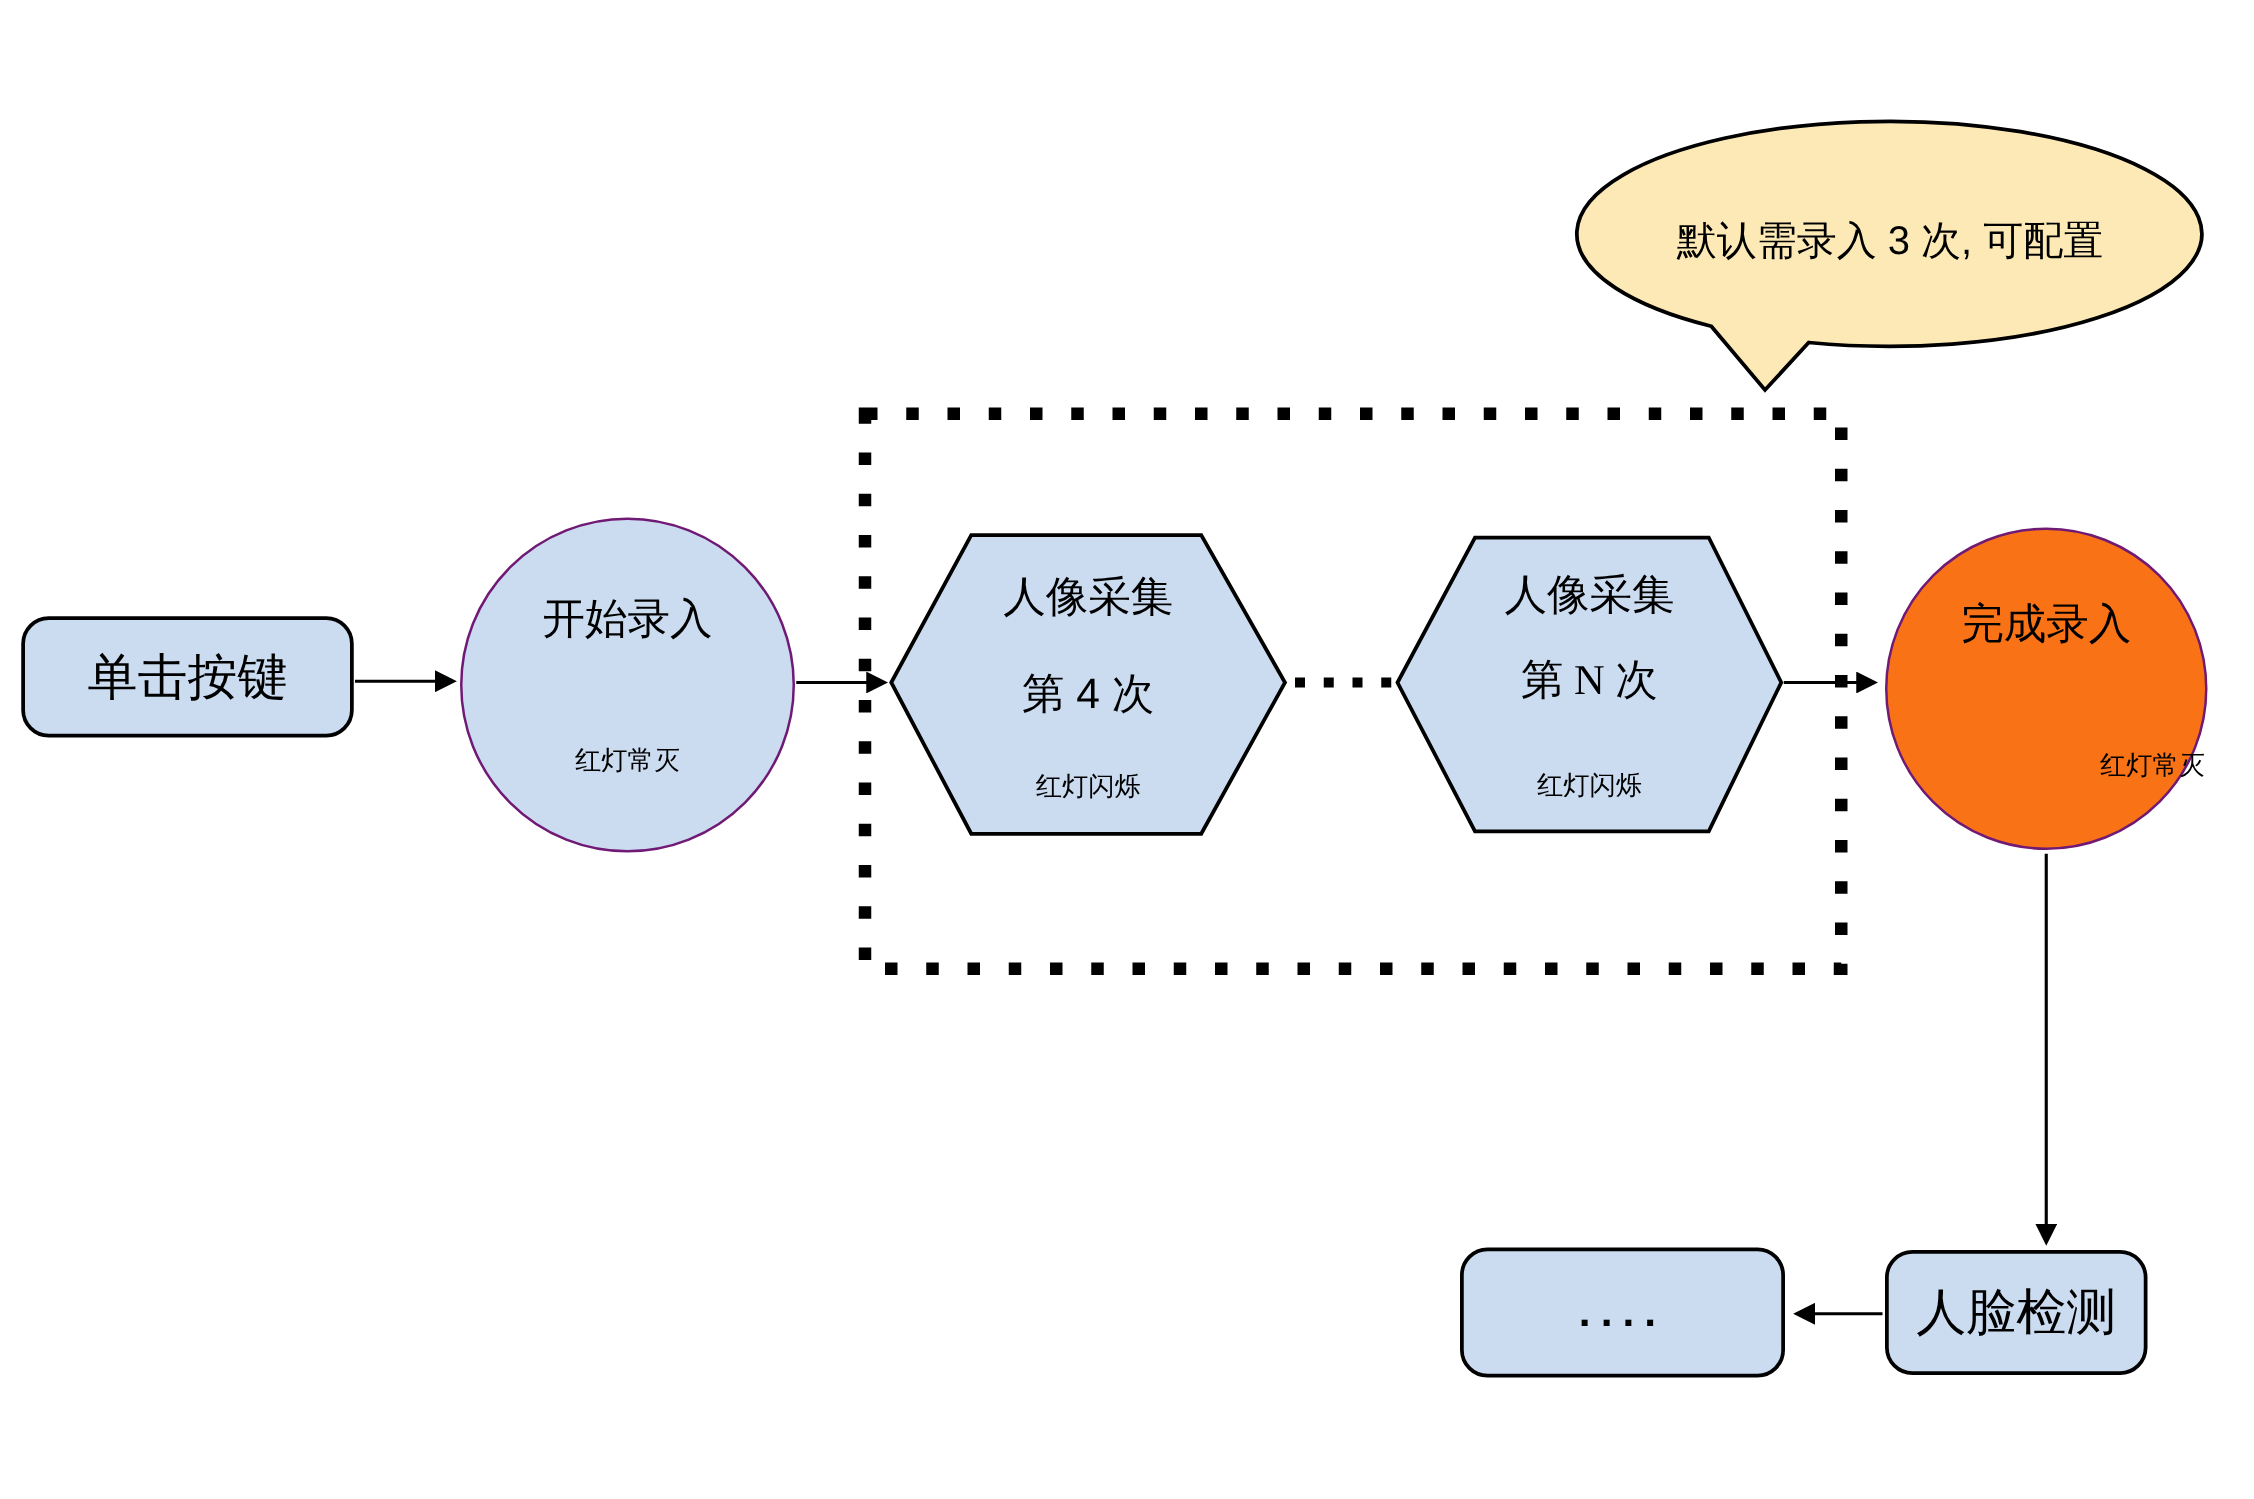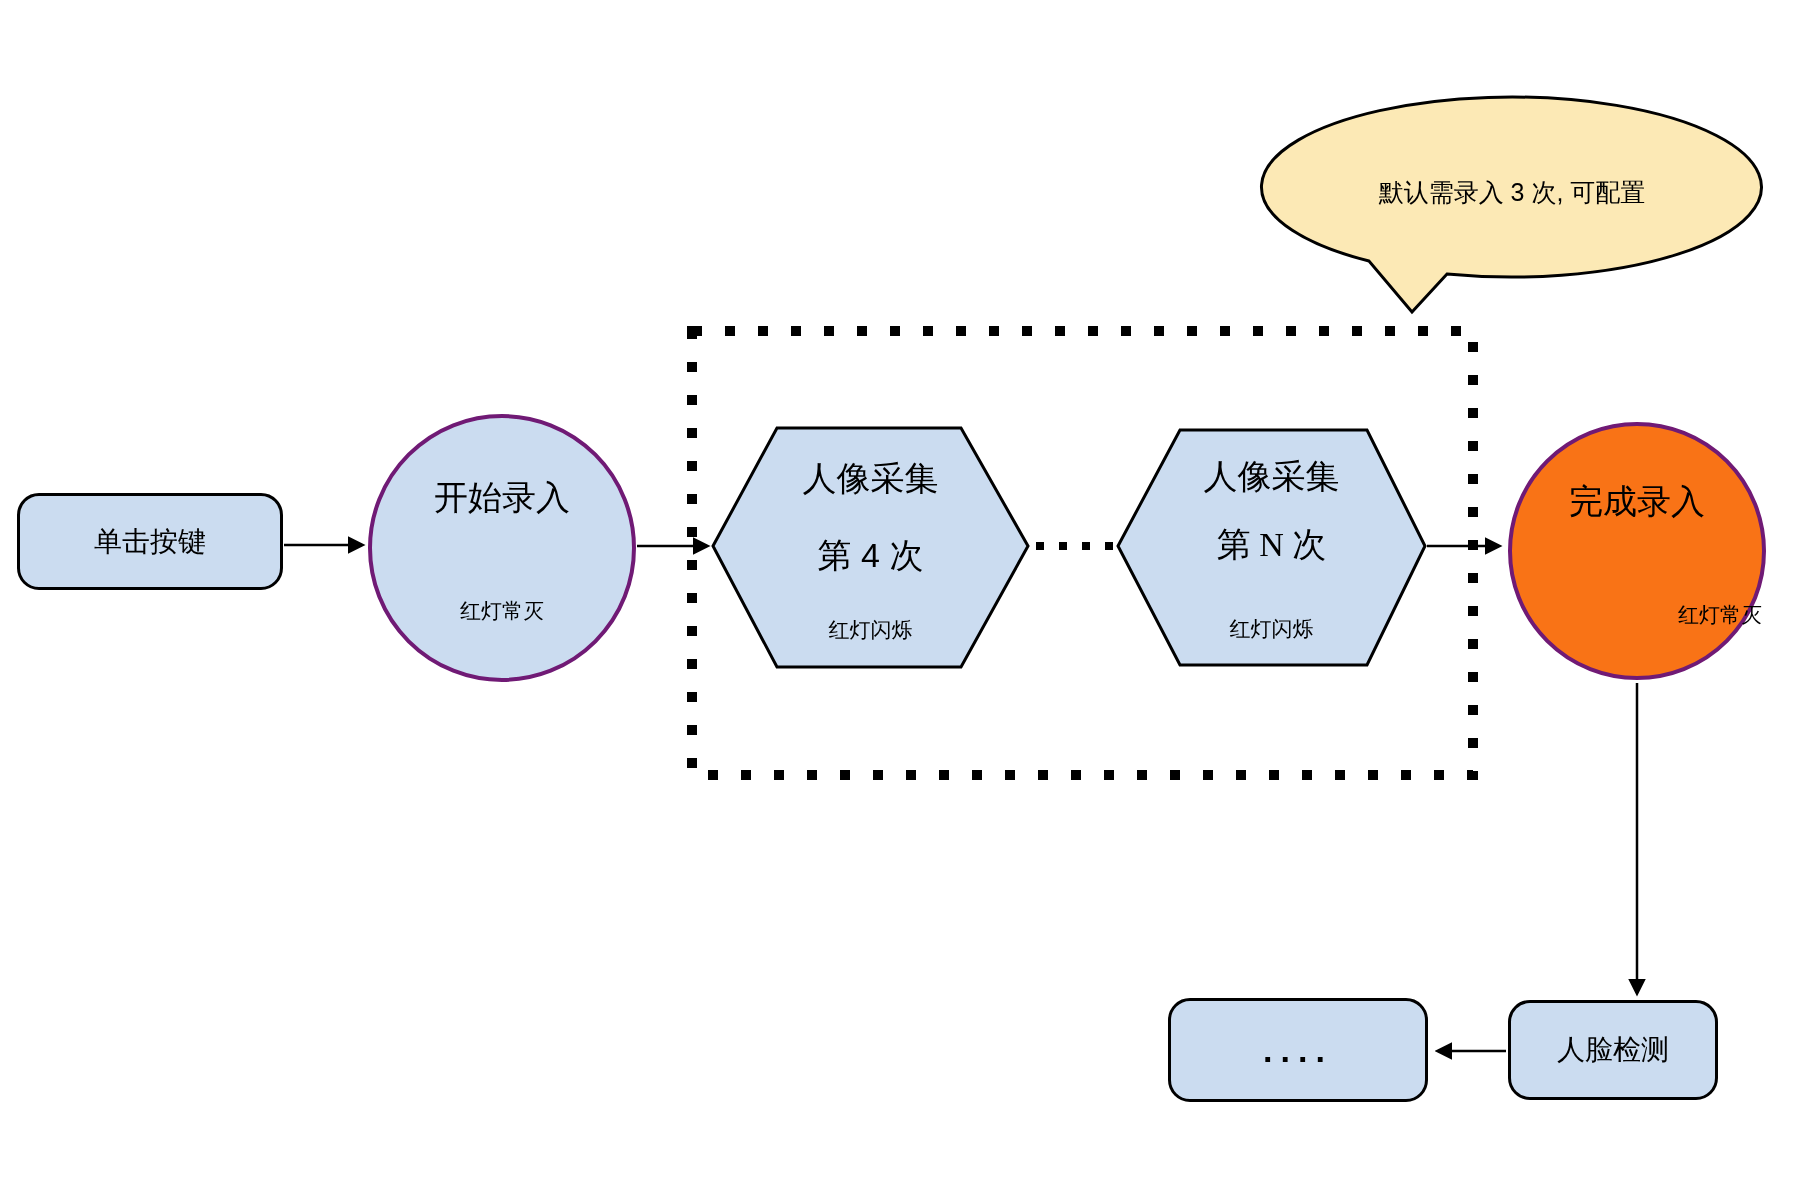--- a/index.html
+++ b/index.html
@@ -14,37 +14,37 @@
   #diagram-svg{position:absolute;left:0;top:0;width:1803px;height:1199px;}
   .node{position:absolute;box-sizing:border-box;}
   .rect-node{
     background:#cbdcf0;
     border:3px solid #000;
     border-radius:22px;
     display:flex;align-items:center;justify-content:center;
   }
   .circle-node{
     background:#cbdcf0;
-    border:4px solid #701a75;
+    border:2px solid #701a75;
     border-radius:50%;
   }
   .overlay{position:absolute;box-sizing:border-box;}
   .title{
     position:absolute;left:0;width:100%;
     text-align:center;font-size:34px;line-height:38px;white-space:nowrap;
   }
   .sub{
     position:absolute;left:0;width:100%;
     text-align:center;font-size:21px;line-height:24px;white-space:nowrap;
   }
-  .box-label{font-size:28px;line-height:38px;white-space:nowrap;}
+  .box-label{font-size:40px;line-height:38px;white-space:nowrap;}
   .dots-label{font-size:34px;font-weight:bold;letter-spacing:8px;line-height:34px;}
   .callout-label{
     position:absolute;left:1272px;top:177px;width:480px;
-    text-align:center;font-size:25px;line-height:30px;white-space:nowrap;
+    text-align:center;font-size:32px;line-height:30px;white-space:nowrap;
   }
 </style>
 </head>
 <body>
 
 <div id="canvas" style="background-color: rgb(255, 255, 255);">
 
   <svg id="diagram-svg" viewBox="0 0 1803 1199">
     <defs>
       <marker id="arrowhead" viewBox="0 0 10 10" refX="8" refY="5" markerWidth="7" markerHeight="7" orient="auto-start-reverse">

